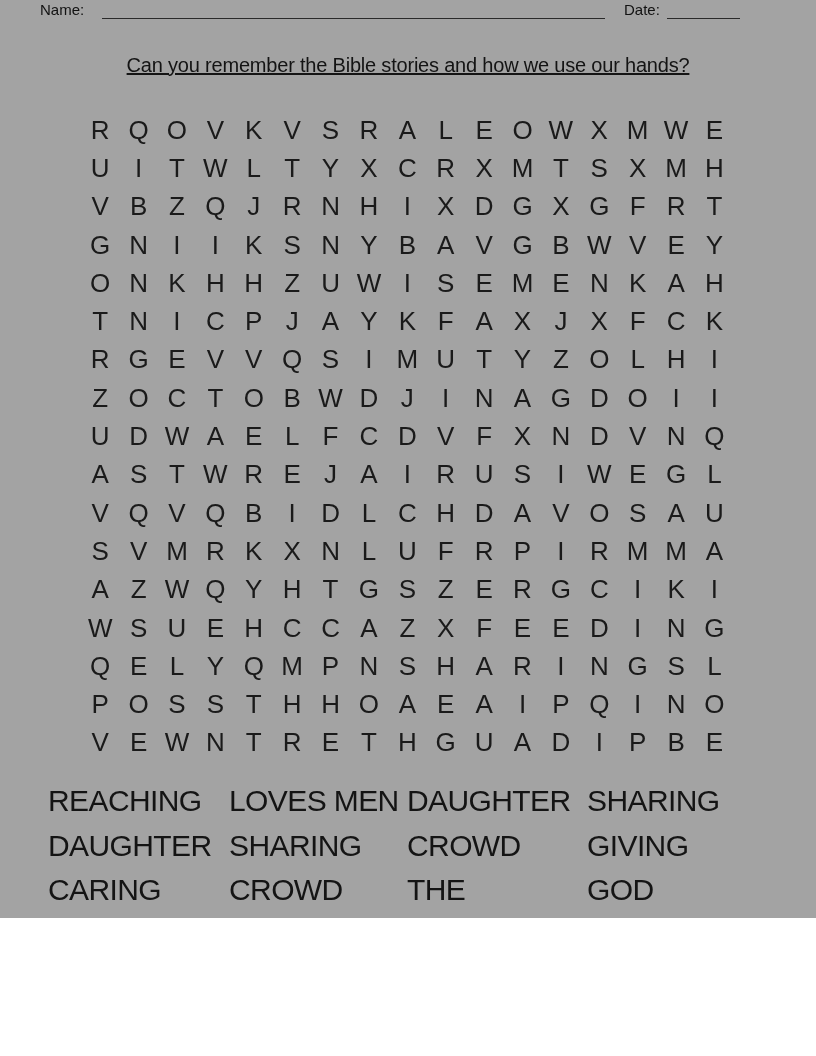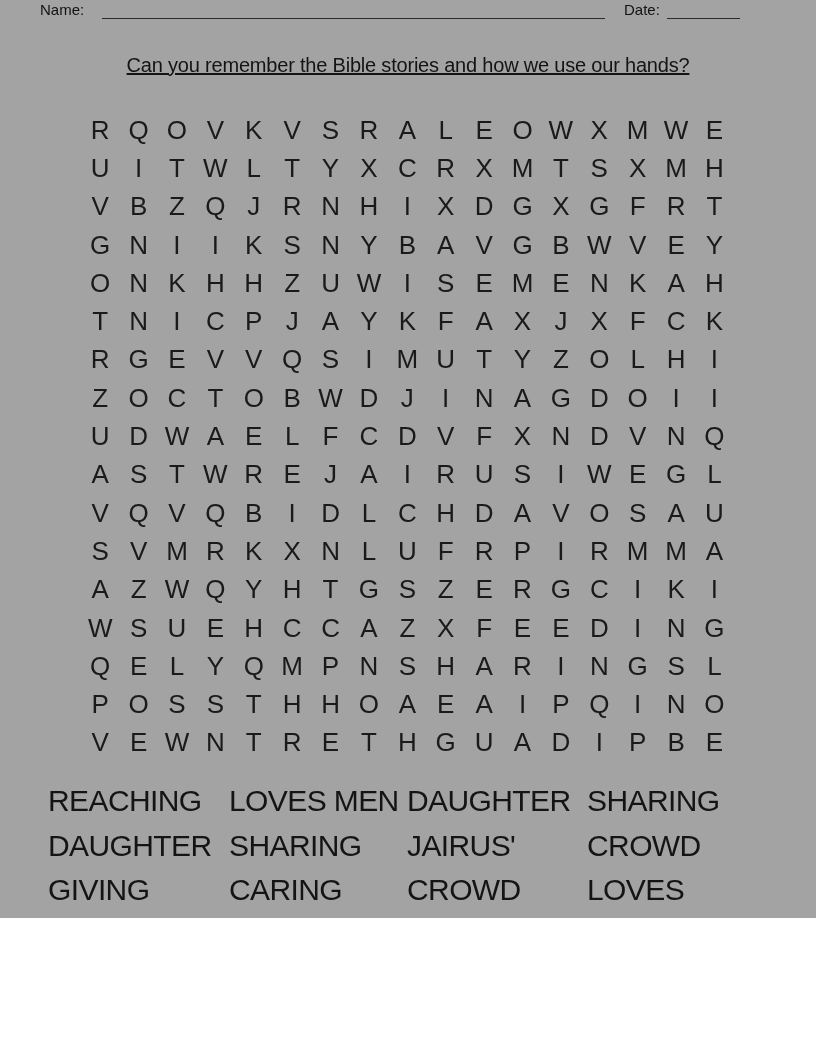--- a/index.html
+++ b/index.html
@@ -390,23 +390,22 @@
       <span class="cell">E</span>
     </div>
 
   <div class="words">
       <div class="word">REACHING</div>
       <div class="word">LOVES MEN</div>
       <div class="word">DAUGHTER</div>
       <div class="word">SHARING</div>
       <div class="word">DAUGHTER</div>
       <div class="word">SHARING</div>
-      <div class="word">JAIRUS'</div>
       <div class="word">CROWD</div>
       <div class="word">GIVING</div>
       <div class="word">CARING</div>
       <div class="word">CROWD</div>
-      <div class="word">LOVES</div>
       <div class="word">THE</div>
+      <div class="word">GOD</div>
       <div class="word">US</div>
     </div>
 
 </div>
 
 </body></html>

